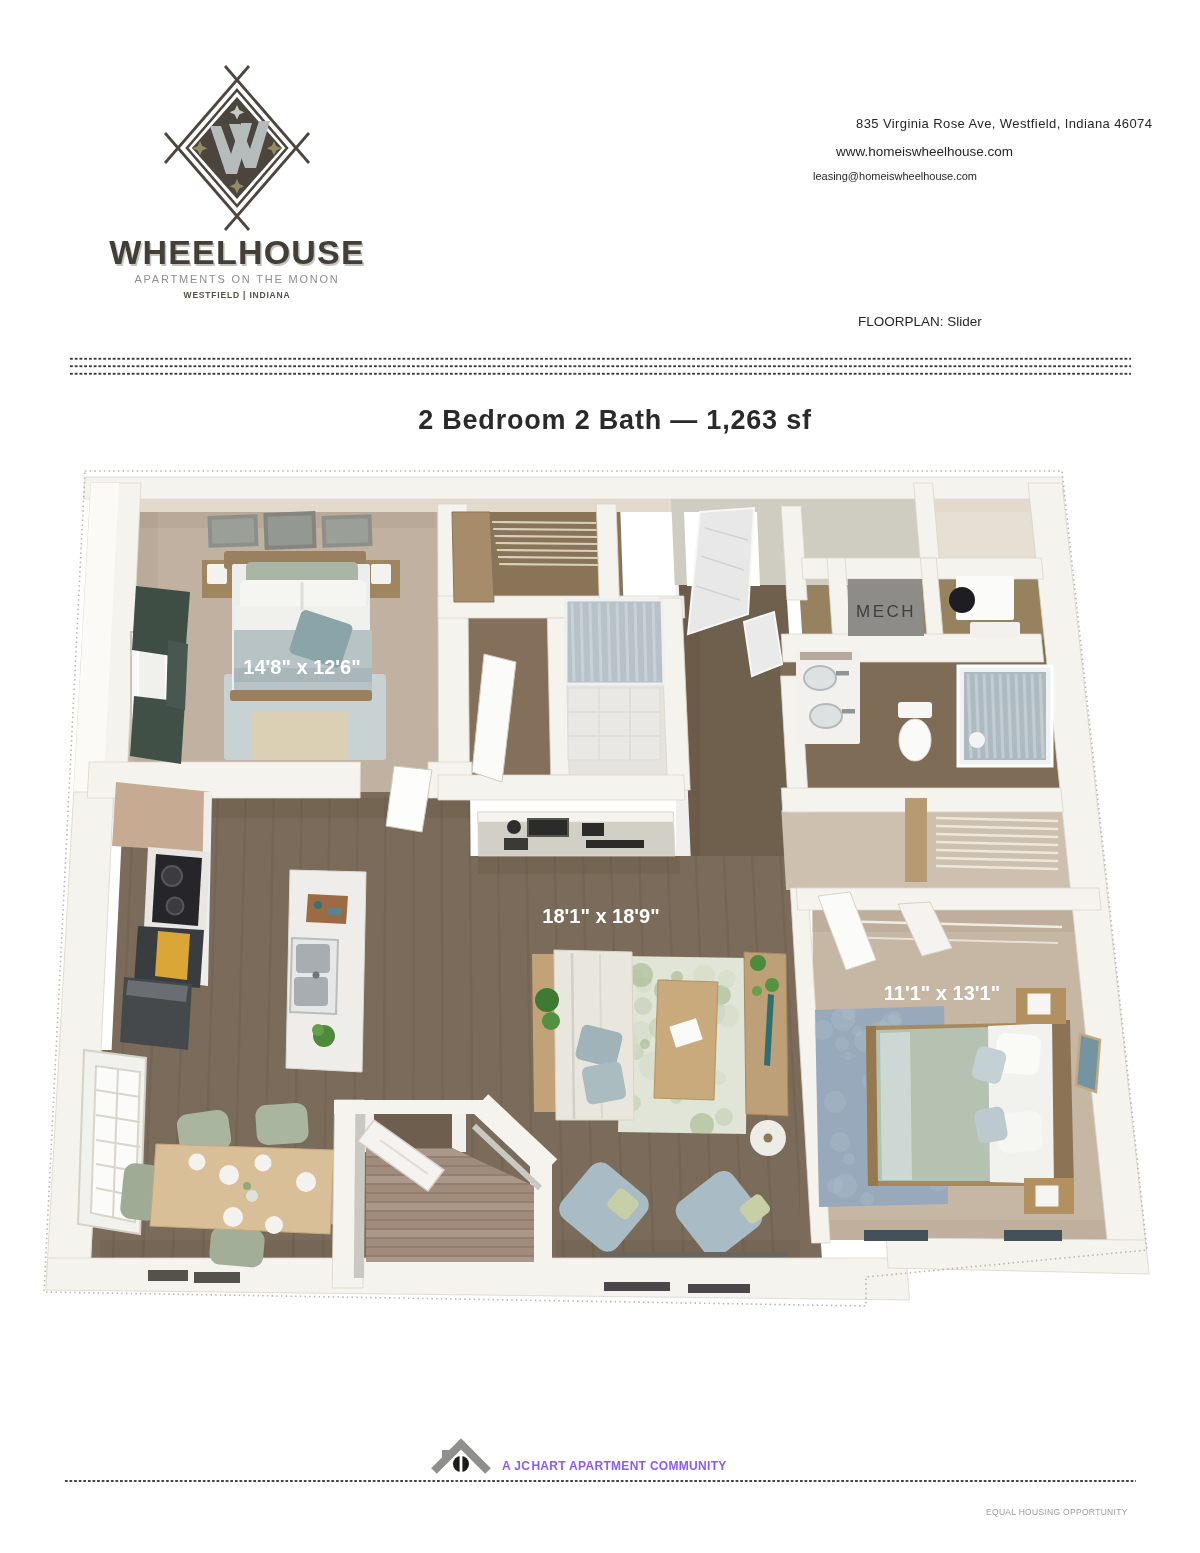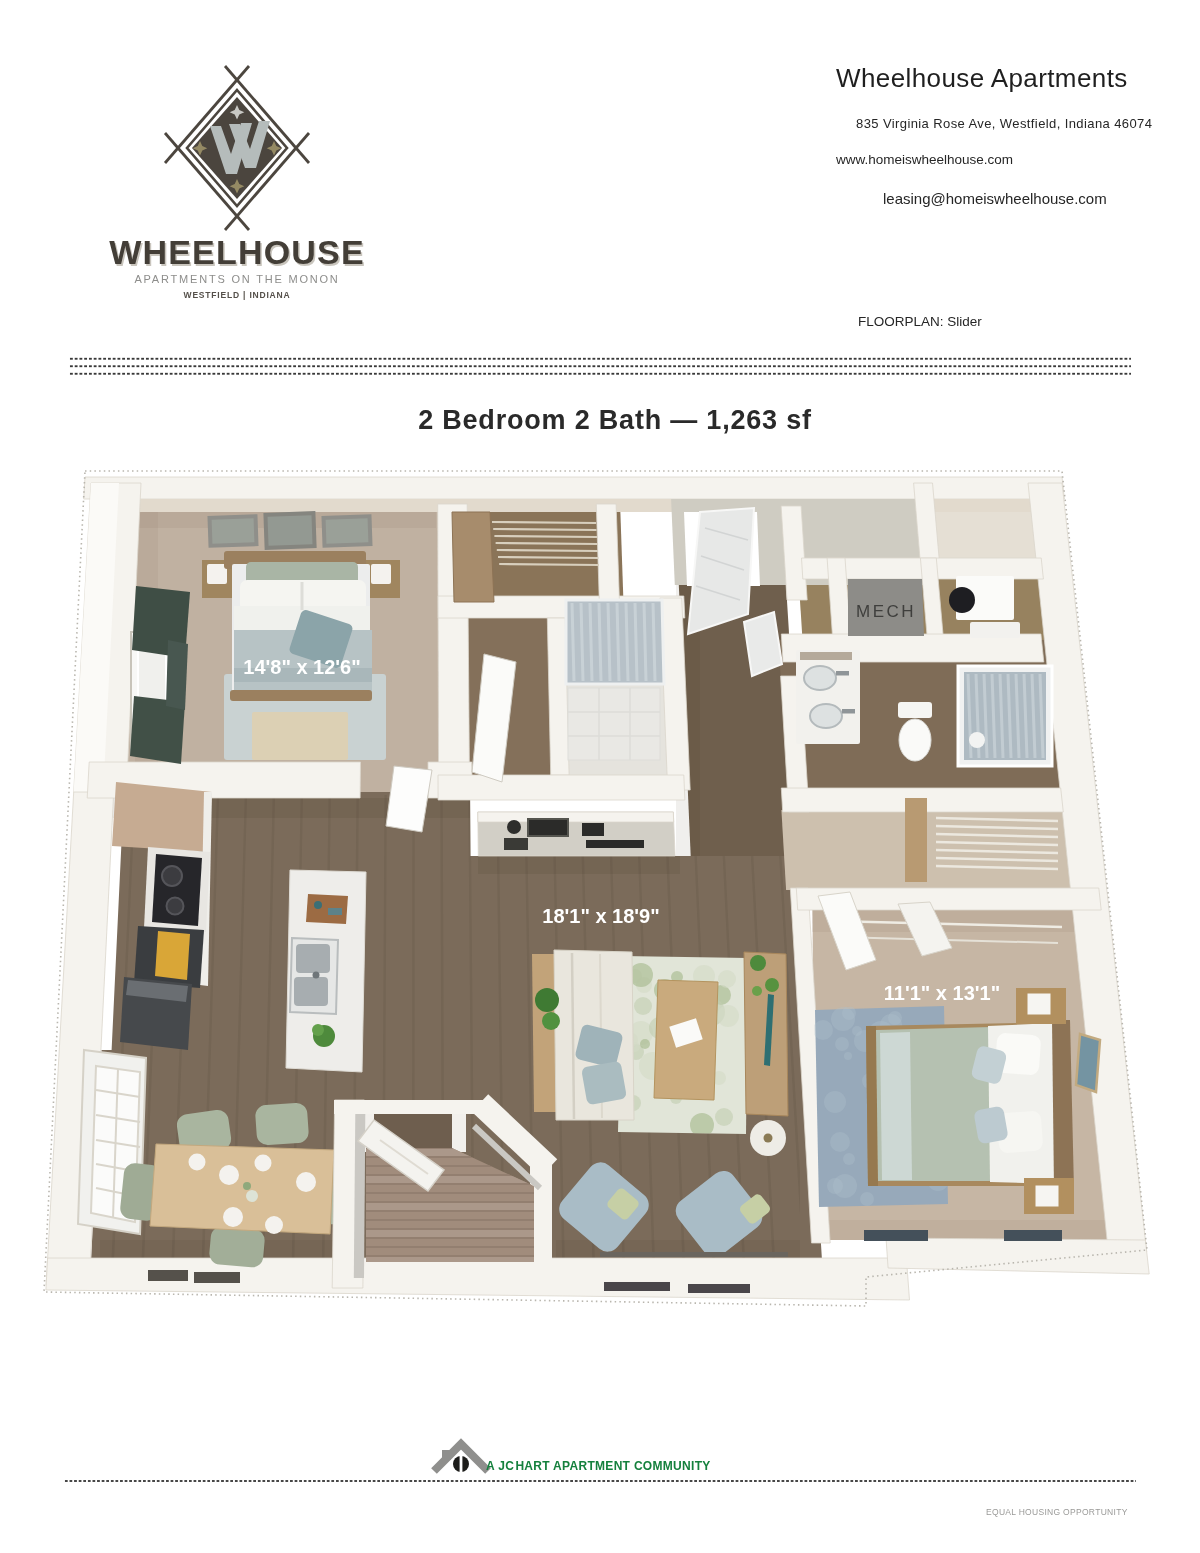--- a/index.html
+++ b/index.html
@@ -37,27 +37,26 @@
 <path d="M149 124 l2.3 5 5 2.3 -5 2.3 -2.3 5 -2.3 -5 -5 -2.3 5 -2.3 z"></path>
 </g>
 
 <text x="149" y="209" font-family="Liberation Sans, sans-serif" font-size="34" font-weight="bold" letter-spacing="1.2" fill="#433e37" text-anchor="middle" style="text-shadow:1.5px 1.5px 0 #c9c5bd">WHEELHOUSE</text>
 
 <text x="149" y="228" font-family="Liberation Sans, sans-serif" font-size="11" letter-spacing="1.8" fill="#8d8d8b" text-anchor="middle">APARTMENTS ON THE MONON</text>
 
 <text x="149" y="243" font-family="Liberation Sans, sans-serif" font-size="8.5" font-weight="bold" letter-spacing="0.8" fill="#55504a" text-anchor="middle">WESTFIELD | INDIANA</text>
 </svg>
 
-<div class="t" style="left:836px;top:63px;font-size:26px;letter-spacing:0.4px;color:#1f1f1f;">Wheelhouse Apartments</div>
 
 <div class="t" style="left:856px;top:116px;font-size:13px;letter-spacing:0.4px;">835 Virginia Rose Ave, Westfield, Indiana 46074</div>
 
-<div class="t" style="left:836px;top:152px;font-size:13.5px;">www.homeiswheelhouse.com</div>
-
-<div class="t" style="left:883px;top:170px;font-size:15px;margin-top:20px;">leasing@homeiswheelhouse.com</div>
+<div class="t" style="left:836px;top:144px;font-size:13.5px;">www.homeiswheelhouse.com</div>
+
+<div class="t" style="left:813px;top:170px;font-size:11px;">leasing@homeiswheelhouse.com</div>
 
 <div class="t" style="left:841px;top:314px;font-size:13.5px;margin-left:17px;">FLOORPLAN: Slider</div>
 
 <div id="dots1"></div>
 
 <div class="t" style="left:0;top:405px;width:1230px;text-align:center;font-size:27px;font-weight:bold;letter-spacing:0.8px;color:#2a2a2a;">2 Bedroom 2 Bath — 1,263 sf</div>
 
 <svg width="1200" height="1553" viewBox="0 0 1200 1553" xmlns="http://www.w3.org/2000/svg" style="position:absolute;left:0;top:0;">
       <defs>
 <clipPath id="rugclip">
@@ -640,17 +639,17 @@
 </svg>
 
 <svg width="64" height="40" viewBox="0 0 64 40" xmlns="http://www.w3.org/2000/svg" style="position:absolute;left:430px;top:1438px;">
 
 <path d="M4 33 L31 6 L58 33" stroke="#8f8f8d" stroke-width="8" fill="none"></path>
 <rect x="12" y="12" width="9" height="10" fill="#8f8f8d"></rect>
 <circle cx="31" cy="26" r="8" fill="#1d1d1b"></circle>
 <rect x="29.6" y="18" width="2.8" height="16" fill="#ffffff"></rect>
 </svg>
 
-<div class="t" style="left:486px;top:1459px;font-size:12px;font-weight:bold;letter-spacing:0.3px;color:#15803d;">A JC HART APARTMENT COMMUNITY</div>
+<div class="t" style="left:502px;top:1459px;font-size:12px;font-weight:bold;letter-spacing:0.3px;color:#8b5cf6;">A JC HART APARTMENT COMMUNITY</div>
 
 <div class="t" style="left:986px;top:1507px;font-size:8.5px;letter-spacing:0.3px;color:#9a9a98;">EQUAL HOUSING OPPORTUNITY</div>
 
 <div id="dots2"></div>
 </div>
 </body></html>

